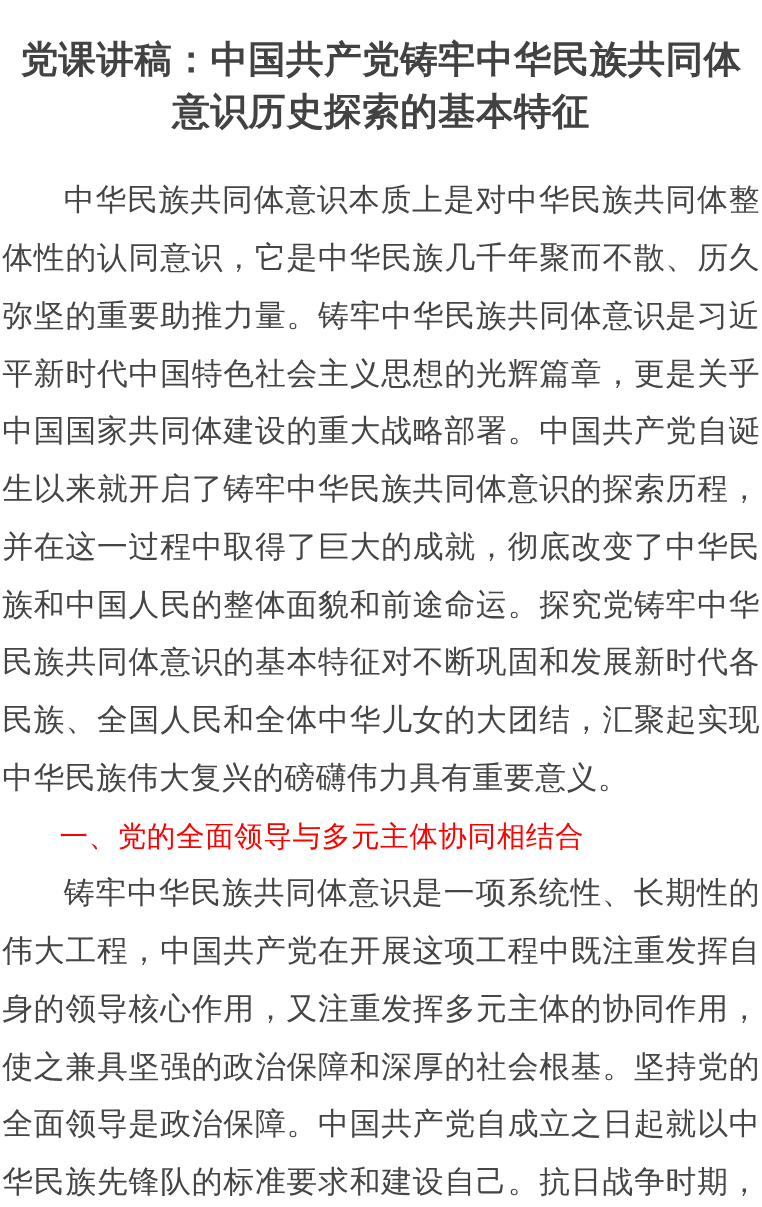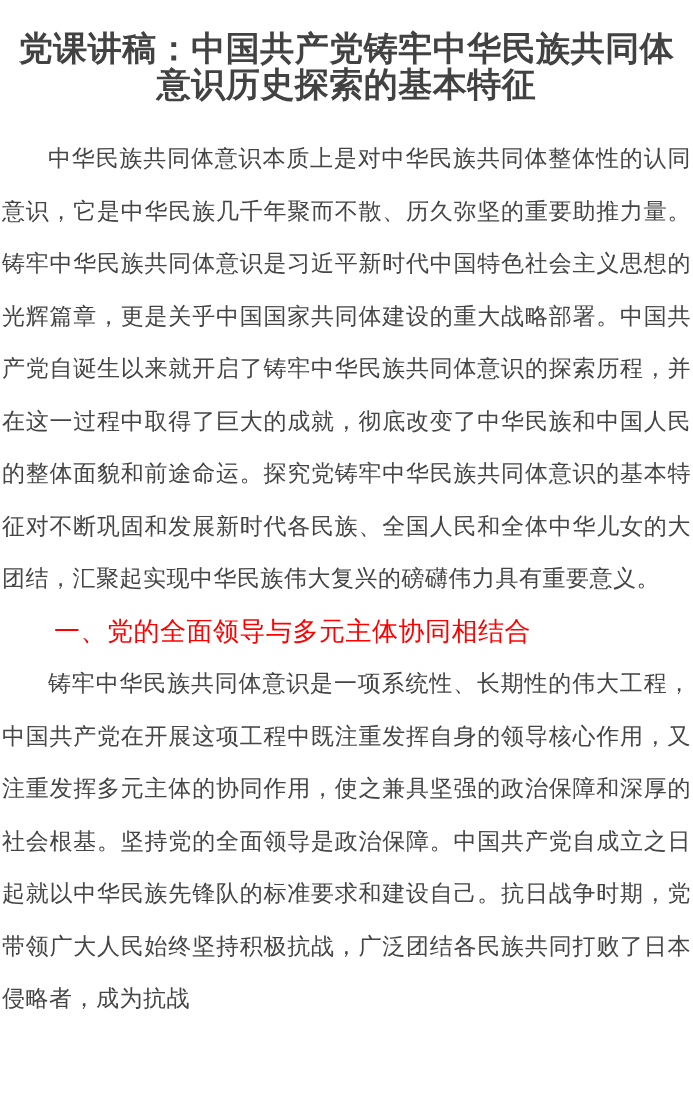--- a/index.html
+++ b/index.html
@@ -19,29 +19,29 @@
     height: 1097px;
     overflow: hidden;
     font-family: "Liberation Sans", sans-serif;
   }
   .article {
     padding: 30px 2px 0 2px;
   }
   .article-title {
     margin: 0 0 30px 0;
     font-size: 34px;
-    line-height: 36px;
+    line-height: 48px;
     font-weight: bold;
     text-align: center;
     color: var(--title-color);
     letter-spacing: 0.5px;
   }
   .body-para {
     margin: 0;
-    font-size: 23px;
+    font-size: 28px;
     line-height: 52.5px;
     text-align: justify;
     text-justify: inter-ideograph;
     text-indent: 2em;
     color: var(--body-color);
     letter-spacing: 0.5px;
   }
   .section-heading {
     margin: 0;
     font-size: 26px;

